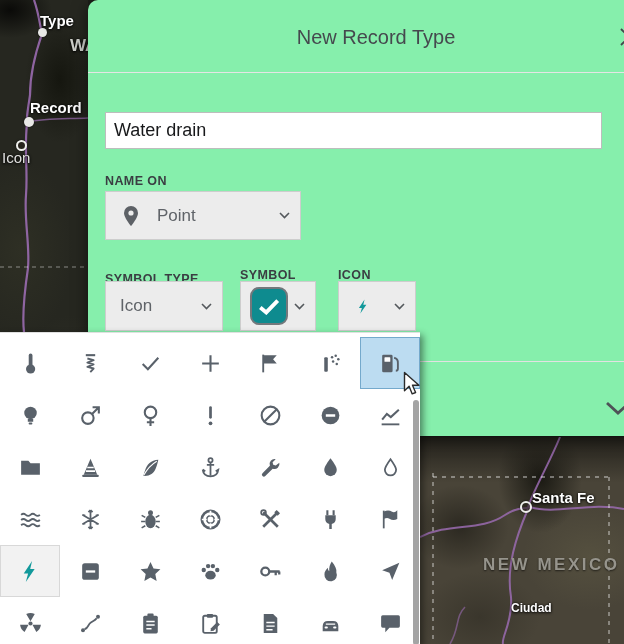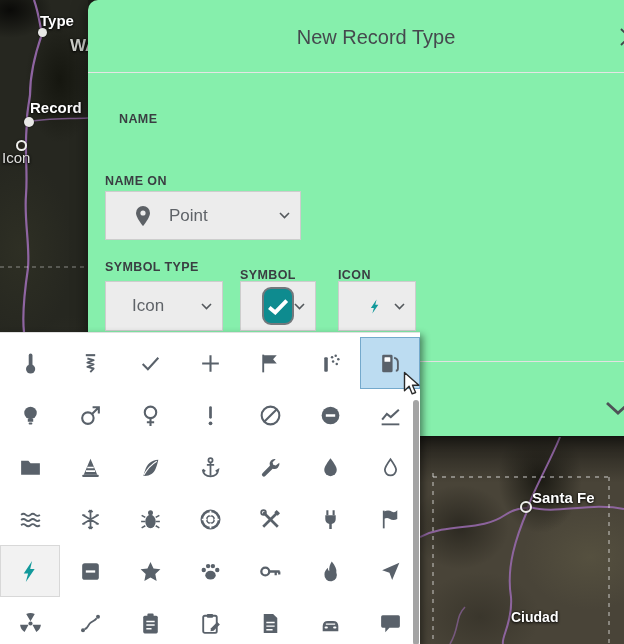--- a/index.html
+++ b/index.html
@@ -39,21 +39,21 @@
           border-radius:10px 10px 12px 12px;box-shadow:0 3px 16px rgba(0,0,0,.5);z-index:10;text-decoration:underline;}
   .dlg-header{position:absolute;left:0;top:0;right:0;height:72px;border-bottom:1px solid #e5e5e5;}
   .dlg-title{position:absolute;left:0;right:0;top:26px;text-align:center;
              font-size:20px;color:#45494e;}
   .dlg-close{position:absolute;right:24px;top:26px;width:22px;height:22px;cursor:pointer;}
   .field-label{position:absolute;font-size:12.5px;font-weight:700;color:#3a3e42;letter-spacing:.4px;}
   .name-input{position:absolute;left:17px;top:112px;width:479px;height:35px;
               border:1px solid #bdbdbd;background:#fff;font-family:inherit;
               font-size:18px;color:#17181a;padding:0 8px;outline:none;}
   .dropdown{position:absolute;background:#ececec;border:1px solid #cdcdcd;
-            display:flex;align-items:center;cursor:pointer;box-sizing:border-box;padding-left:12px;}
+            display:flex;align-items:center;cursor:pointer;box-sizing:border-box;}
   .dd-text{font-size:17px;color:#5f6368;}
   .chev{margin-left:auto;margin-right:10px;display:flex;}
   .dd-based{left:17px;top:191px;width:196px;height:49px;}
   .dd-based .pin{margin-left:17px;display:flex;}
   .dd-based .dd-text{margin-left:18px;}
   .dd-symbol{left:17px;top:281px;width:118px;height:50px;}
   .dd-symbol .dd-text{margin-left:14px;}
   .dd-color{left:152px;top:281px;width:76px;height:50px;}
   .swatch{width:38px;height:38px;margin-left:9px;border-radius:9px;border:2px solid #73787c;
           box-sizing:border-box;display:flex;align-items:center;justify-content:center;}
@@ -101,52 +101,54 @@
     <path d="M140 0c-10 25-25 50-32 70" stroke="#9a6bb0" stroke-width="2" fill="none" opacity="0.85"></path>
     <path d="M0 100c30-15 60-5 85-22 15-10 20-5 25-8 25 8 60-5 94 2" stroke="#9a6bb0" stroke-width="2" fill="none" opacity="0.85"></path>
     <path d="M108 72c-12 28-22 58-17 88 2 25-10 40-8 47" stroke="#9a6bb0" stroke-width="2" fill="none" opacity="0.85"></path>
     <path d="M30 207c10-17 5-27 15-37" stroke="#9a6bb0" stroke-width="1.6" fill="none" opacity="0.6"></path>
     <path d="M13 36v171" stroke="#ffffff" stroke-width="1.4" stroke-dasharray="4 5" opacity="0.5"></path>
     <path d="M13 40h176" stroke="#ffffff" stroke-width="1.4" stroke-dasharray="4 5" opacity="0.5"></path>
     <path d="M189 40v167" stroke="#ffffff" stroke-width="1.4" stroke-dasharray="4 5" opacity="0.5"></path>
   </svg>
   <div class="map-ring" style="left:100px;top:64px;width:8px;height:8px;"></div>
   <span class="map-label" style="left:112px;top:52px;">Santa Fe</span>
-  <span class="map-label" style="left:91px;top:172px;font-size:14px;">Ciudad</span>
+  <span class="map-label lbl-state" style="left:63px;top:118px;">NEW MEXICO</span>
+  <span class="map-label" style="left:91px;top:164px;font-size:12px;">Ciudad</span>
 </div>
 
 <div class="dialog">
   <div class="dlg-header">
     <div class="dlg-title">New Record Type</div>
     <div class="dlg-close">
       <svg width="22" height="22" viewBox="0 0 22 22">
           <path d="M3 3l16 16M19 3L3 19" stroke="#43474c" stroke-width="1.9" fill="none"></path>
         </svg>
     </div>
   </div>
 
   <span class="field-label" style="left:17px;top:112px;padding-left:14px;">NAME</span>
+  <input class="name-input" value="Water drain" style="">
 
   <span class="field-label" style="left:17px;top:174px;">NAME ON</span>
   <div class="dropdown dd-based">
     <span class="pin">
       <svg width="16" height="22" viewBox="0 0 16 22">
           <path d="M8 1a7 7 0 0 1 7 7c0 4.8-7 13-7 13S1 12.8 1 8a7 7 0 0 1 7-7z" fill="#5d6166"></path>
           <circle cx="8" cy="8" r="2.6" fill="#ececec"></circle>
         </svg>
     </span>
     <span class="dd-text">Point</span>
     <span class="chev">
       <svg width="11" height="7" viewBox="0 0 11 7">
           <path d="M1 1l4.5 4.5L10 1" stroke="#54585c" stroke-width="1.6" fill="none"></path>
         </svg>
     </span>
   </div>
 
-  <span class="field-label" style="left:17px;top:260px;">SYMBOL TYPE</span>
+  <span class="field-label" style="left:17px;top:272px;">SYMBOL TYPE</span>
   <div class="dropdown dd-symbol">
     <span class="dd-text">Icon</span>
     <span class="chev">
       <svg width="11" height="7" viewBox="0 0 11 7">
           <path d="M1 1l4.5 4.5L10 1" stroke="#54585c" stroke-width="1.6" fill="none"></path>
         </svg>
     </span>
   </div>
 
   <span class="field-label" style="left:152px;top:268px;">SYMBOL</span>

